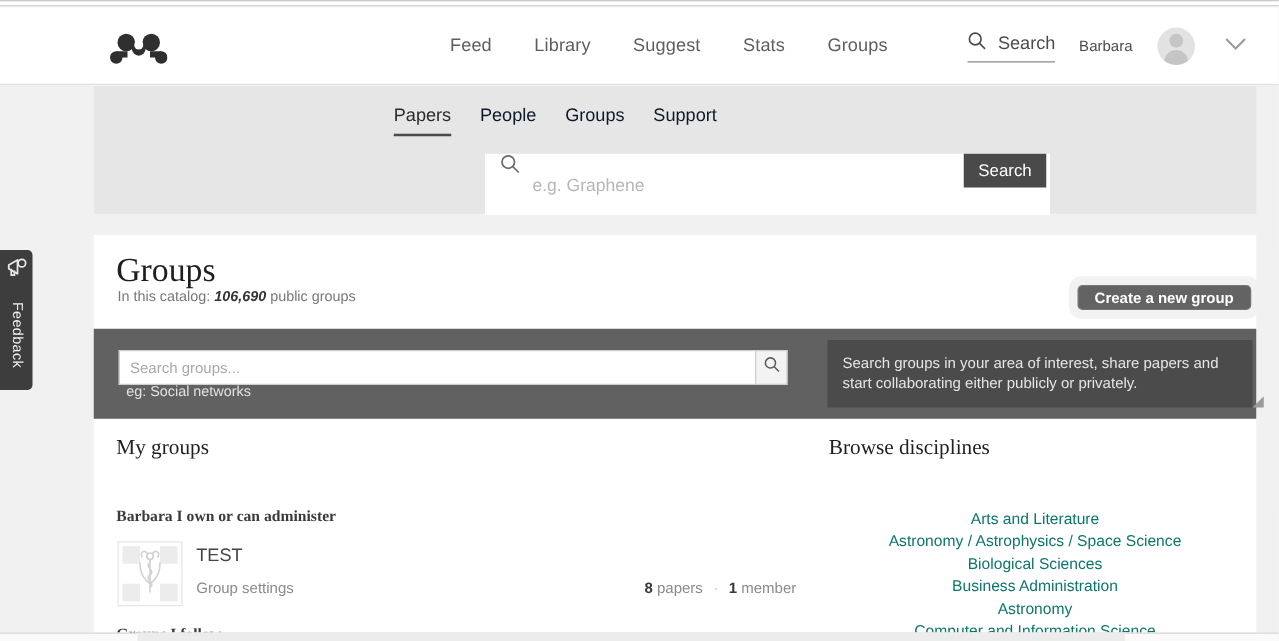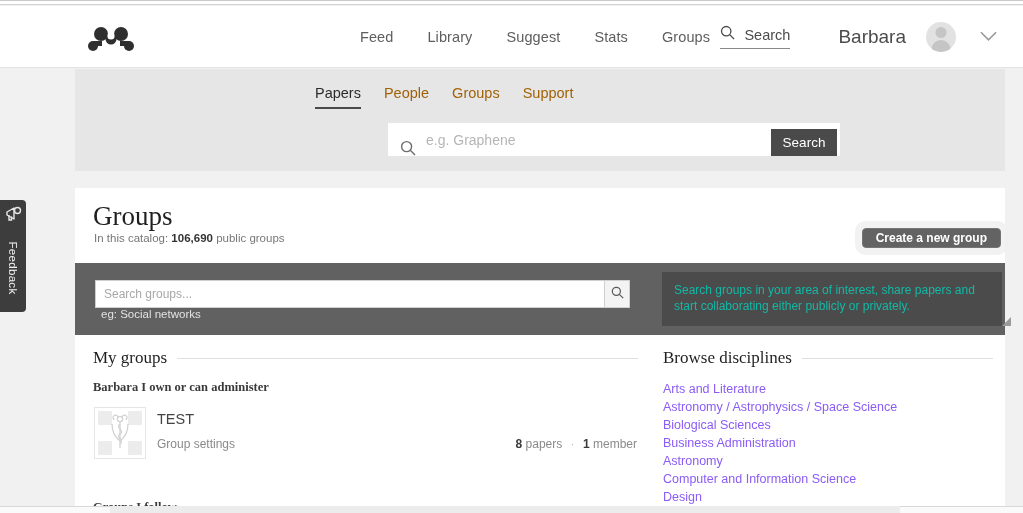--- a/index.html
+++ b/index.html
@@ -41,21 +41,21 @@
   #header-right {
     position: absolute; right: 26px; top: 0; height: 62px;
     display: flex; align-items: center; gap: 10px;
   }
   #header-search {
     display: flex; align-items: center; gap: 9px;
     padding-bottom: 4px; border-bottom: 1.5px solid #8a8a8a;
     cursor: pointer;
   }
   #header-search .hs-label { font-size: 14.5px; color: #4c4c4c; }
-  .username { font-size: 19px; color: #4c4c4c; margin-left: 38px; }
+  .username { font-size: 12px; color: #4c4c4c; margin-left: 9px; }
   #avatar {
     width: 30px; height: 30px; border-radius: 50%;
     background: #e2e2e2; margin-left: 10px;
     position: relative; overflow: hidden;
   }
   #avatar::before {
     content: ""; position: absolute; left: 50%; top: 5px;
     transform: translateX(-50%);
     width: 11px; height: 11px; border-radius: 50%; background: #c5c5c5;
   }
@@ -69,27 +69,27 @@
   
   #search-strip {
     position: absolute; left: 75px; top: 69px; width: 930px; height: 102px;
     background: #e6e6e6;
   }
   #search-tabs {
     position: absolute; left: 240px; top: 16px;
     display: flex; align-items: flex-end; gap: 23px;
   }
   #search-tabs .stab {
-    font-size: 14.5px; color: #a16207; padding-bottom: 6px;
+    font-size: 14.5px; color: #0f172a; padding-bottom: 6px;
     cursor: pointer; border-bottom: 2px solid transparent;
   }
   #search-tabs .stab.active { color: #2b2b2b; border-bottom-color: #4a4a4a; }
   #search-box {
-    position: absolute; left: 313px; top: 54px; width: 452px; height: 33px;
-    background: #ffffff; display: flex; align-items: flex-end;
+    position: absolute; left: 313px; top: 54px; width: 452px; height: 49px;
+    background: #ffffff; display: flex; align-items: flex-start;
   }
   #search-box .sb-icon { margin: 0 10px 0 12px; display: flex; }
   #search-box input {
     flex: 1; border: 0; outline: 0; height: 100%;
     font-family: "Liberation Sans", sans-serif;
     font-size: 14px; color: #333;
     background: transparent;
   }
   #search-box input::placeholder { color: #b6b6b6; }
   #search-submit {
@@ -108,21 +108,21 @@
   #page-head { position: relative; height: 75px; }
   #page-title {
     position: absolute; left: 18px; top: 13px;
     font-family: "Liberation Serif", serif;
     font-size: 27px; color: #1f1f1f; font-weight: 400;
   }
   #catalog-line {
     position: absolute; left: 19px; top: 44px;
     font-size: 11.5px; color: #777;
   }
-  #catalog-line b { color: #333; }
+  #catalog-line b { color: #333; font-style: italic; }
   #create-group-btn {
     position: absolute; right: 4px; top: 40px;
     background: #636363; color: #ffffff;
     border: 1px solid #757575; border-radius: 4px;
     padding: 2px 13px; font-size: 12px; font-weight: bold;
     font-family: "Liberation Sans", sans-serif;
     cursor: pointer; white-space: nowrap;
     box-shadow: 0 0 0 7px rgba(240,240,240,.85);
   }
 
@@ -146,37 +146,37 @@
     width: 26px; background: #f3f3f3; border: 1px solid #cfcfcf;
     display: flex; align-items: center; justify-content: center; cursor: pointer;
   }
   #group-search-eg {
     position: absolute; left: 26px; top: 45px;
     font-size: 11.5px; color: #e2e2e2;
   }
   #group-callout {
     position: absolute; left: 587px; top: 84px;
     width: 340px; height: 54px;
-    background: #4b4b4b; color: #14b8a6;
+    background: #4b4b4b; color: #e5e5e5;
     font-size: 12px; line-height: 16px;
     padding: 10px 16px 0 12px;
   }
   #group-callout::after {
     content: ""; position: absolute; right: -9px; bottom: 0;
     border-width: 0 0 9px 9px; border-style: solid;
     border-color: transparent transparent #9a9a9a transparent;
   }
 
   
   #cols { position: absolute; left: 0; top: 160px; width: 930px; }
   #col-left  { position: absolute; left: 18px; top: 0; width: 545px; }
   #col-right { position: absolute; left: 588px; top: 0; width: 330px; }
 
   .section-head {
-    display: flex; align-items: center; gap: 10px; margin-bottom: 12px;
+    display: flex; align-items: flex-start; gap: 10px; margin-bottom: 28px; flex-direction: column;
   }
   .section-head .sh-text {
     font-family: "Liberation Serif", serif;
     font-size: 17px; color: #1f1f1f; white-space: nowrap;
   }
   .section-head .sh-rule { flex: 1; height: 1px; background: #e0e0e0; }
 
   .subhead {
     font-family: "Liberation Serif", serif;
     font-weight: bold; font-size: 12.5px; color: #3a3a3a;
@@ -205,22 +205,22 @@
 
   .follow-head {
     position: absolute; left: 18px; top: 312px;
     font-family: "Liberation Serif", serif;
     font-weight: bold; font-size: 12.5px; color: #3a3a3a;
     white-space: nowrap;
   }
 
   .disc-list { list-style: none; }
   .disc-list li {
-    font-size: 12.5px; color: #8b5cf6;
-    padding: 2px 0; cursor: pointer; white-space: nowrap;
+    font-size: 12.5px; color: #0f766e;
+    padding: 2px 0; cursor: pointer; white-space: nowrap; text-align: center;
   }
 
   
   #feedback-tab {
     position: absolute; left: 0; top: 200px; width: 26px; height: 112px;
     background: #3d3d3d; border-radius: 0 4px 4px 0;
     cursor: pointer; overflow: hidden;
   }
   #feedback-icon {
     position: absolute; left: 50%; top: 5px; transform: translateX(-50%);

